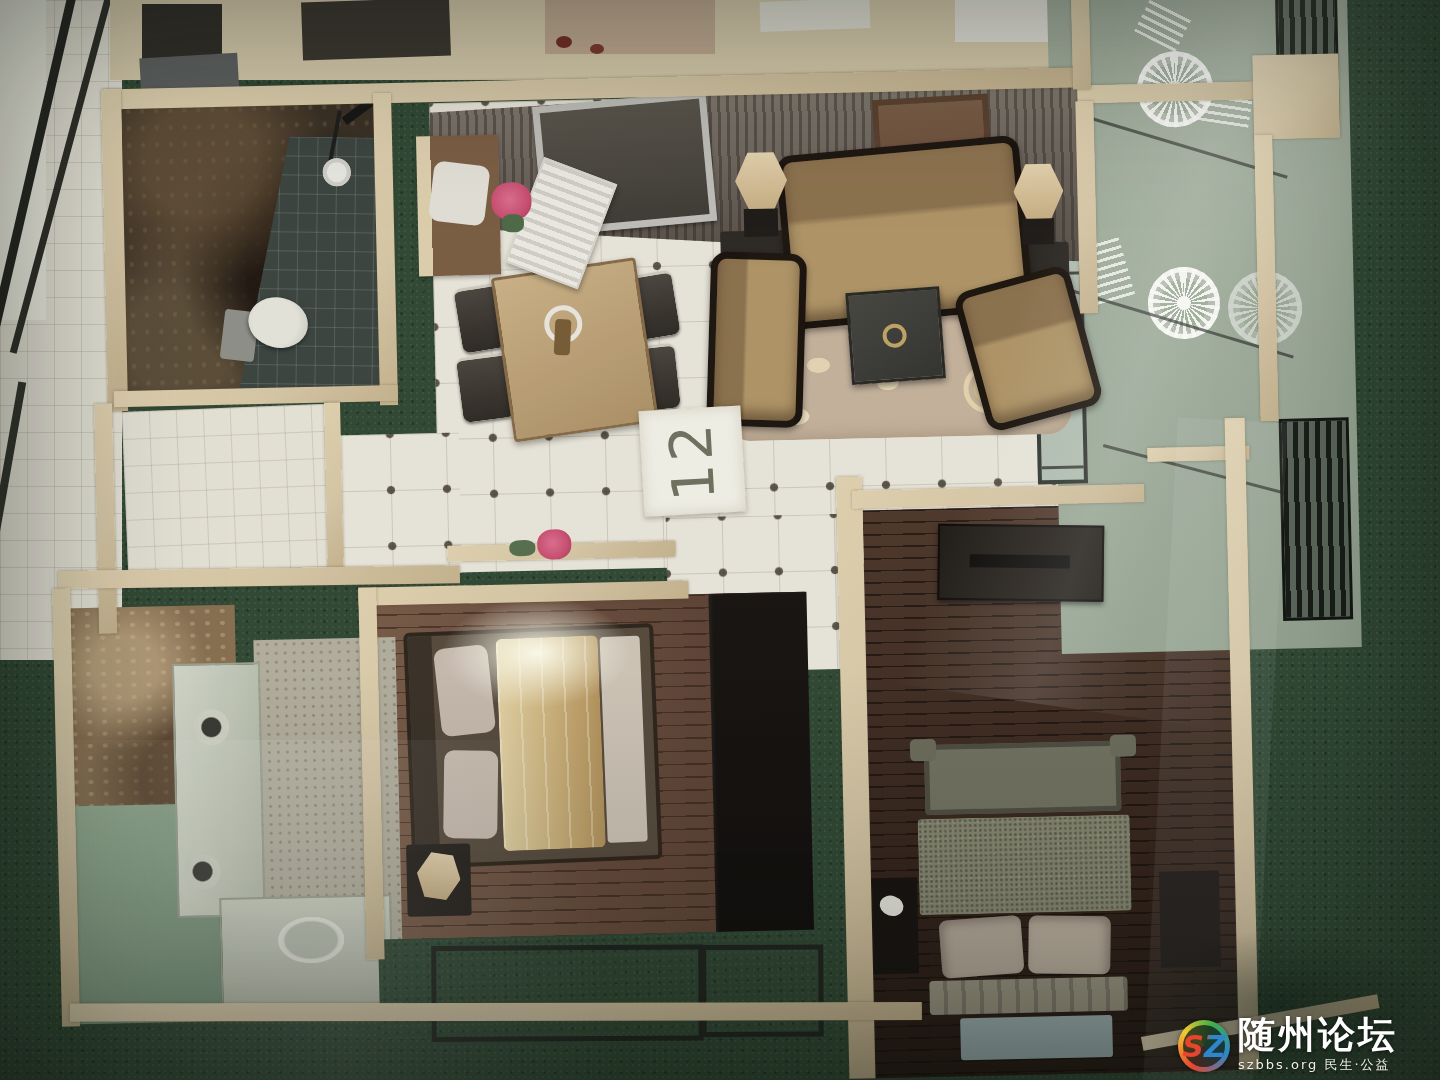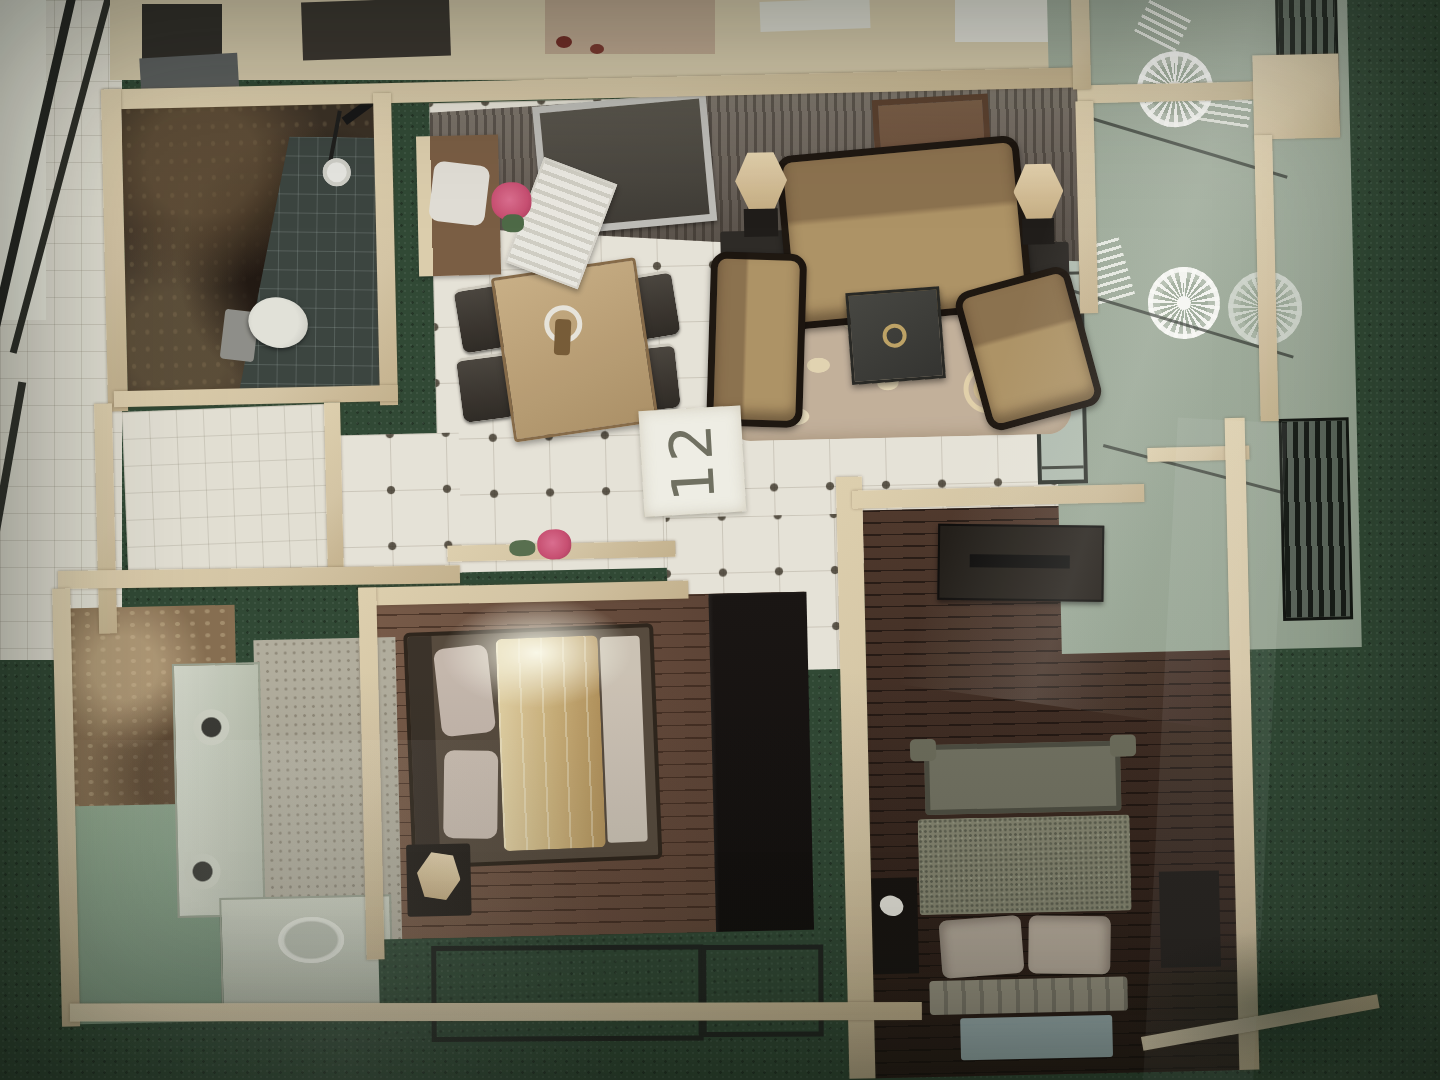--- a/index.html
+++ b/index.html
@@ -196,13 +196,26 @@
     </div>
   </div>
 
   <div class="ab glare" style="left:950px;top:-40px;width:460px;height:760px;background:linear-gradient(100deg,transparent 22%,rgba(250,252,245,.14) 45%,rgba(250,252,245,.05) 58%,transparent 78%);transform:rotate(8deg);"></div>
   <div class="ab glare" style="left:1160px;top:420px;width:110px;height:680px;background:rgba(255,255,255,.07);transform:rotate(3deg);"></div>
   <div class="ab glare" style="left:-40px;top:740px;width:720px;height:340px;background:linear-gradient(80deg,transparent 15%,rgba(245,248,240,.1) 50%,transparent 85%);"></div>
   <div class="ab glare" style="inset:0;box-shadow:inset 0 0 190px rgba(8,14,8,.55);background:linear-gradient(rgba(0,0,0,0) 62%,rgba(10,14,8,.22));"></div>
   <div class="ab glare" style="left:1120px;top:930px;width:320px;height:150px;background:radial-gradient(closest-side,rgba(4,16,8,.4),rgba(4,16,8,0));"></div>
  </div>
 
+ <div class="wm">
+   <div class="wm-logo">
+     <div class="hole"></div>
+     <div class="lt">SZ</div>
+   </div>
+   <div style="margin-left:8px;">
+     <div class="wm-name">随州论坛</div>
+     <div class="wm-sub">
+       <span>szbbs.org</span>
+       <span>民生·公益</span>
+     </div>
+   </div>
+ </div>
 </div>
 
 </body></html>

